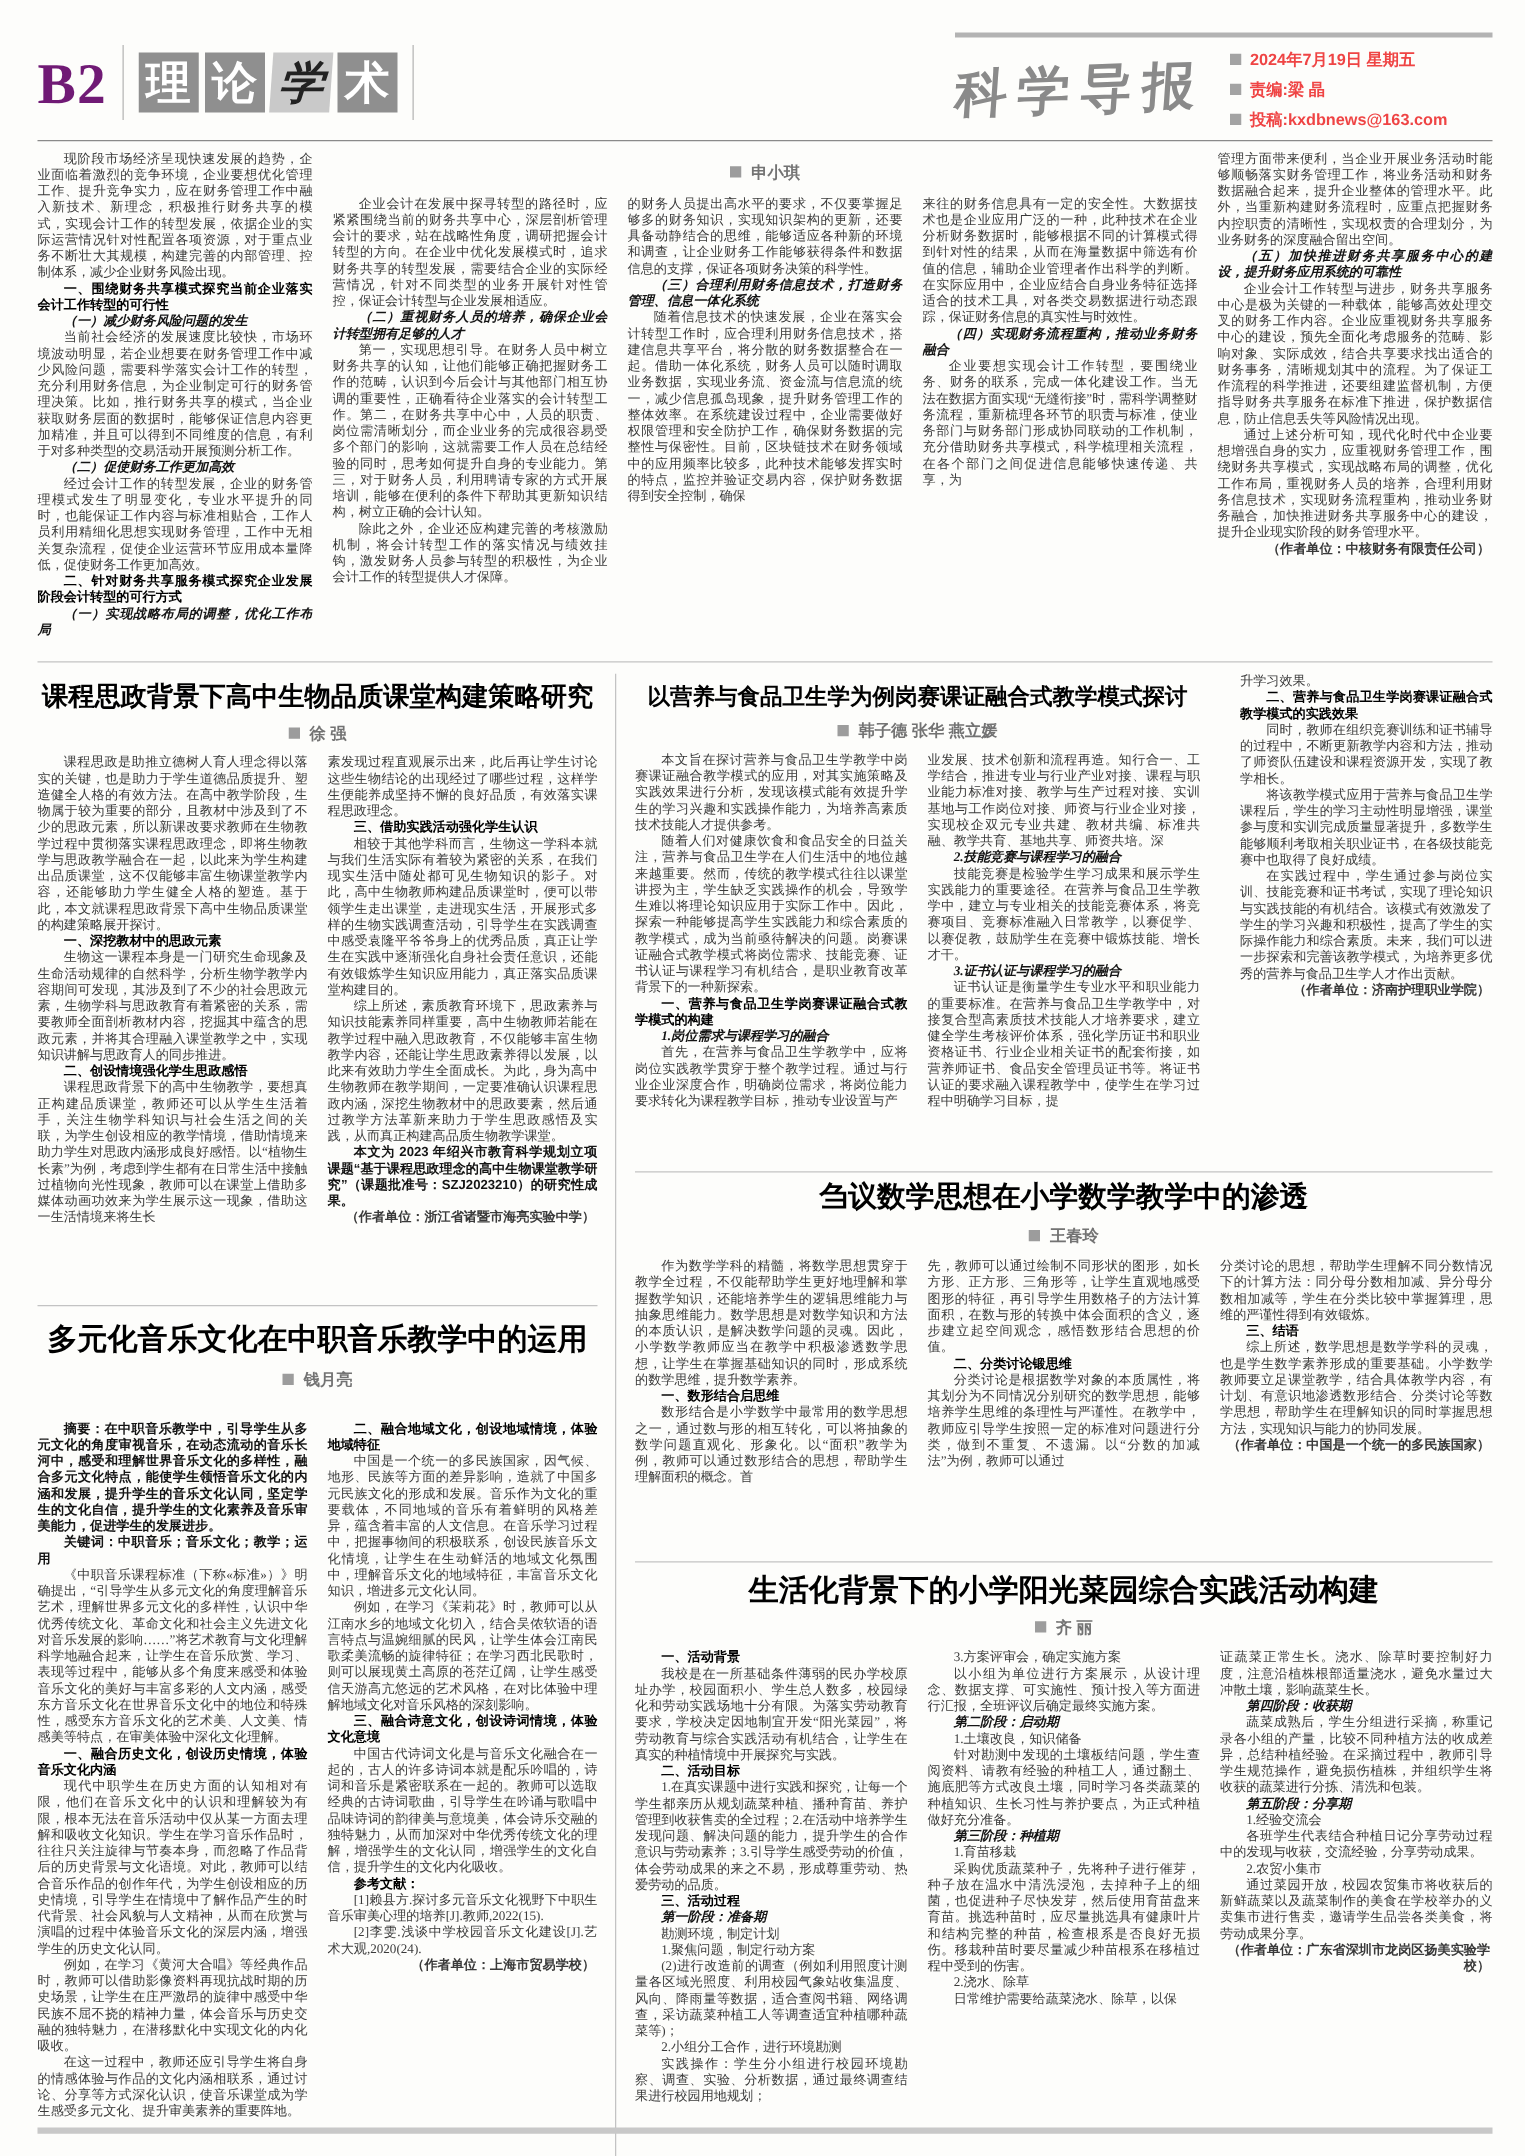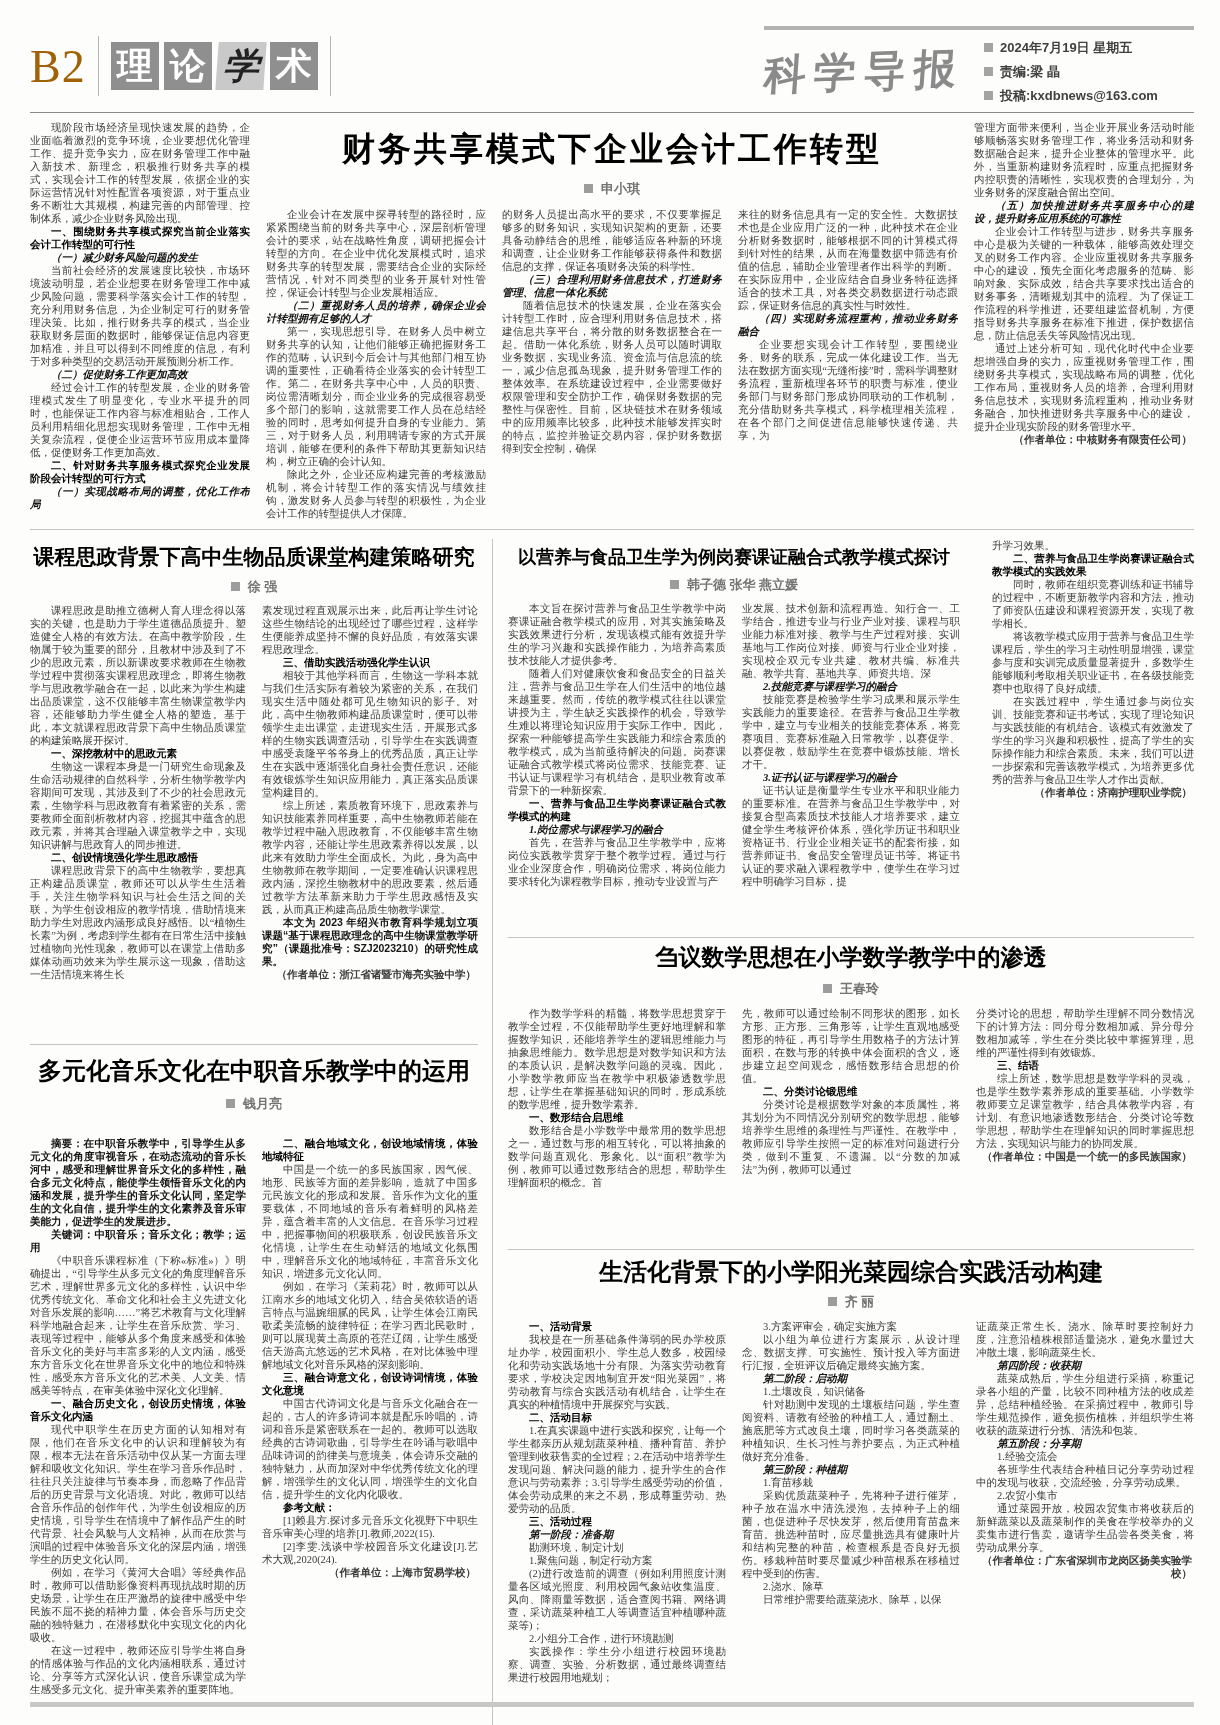--- a/index.html
+++ b/index.html
@@ -3,32 +3,32 @@
 <meta charset="utf-8">
 <style>
   html,body{margin:0;padding:0;}
   .page{position:relative;width:1220px;height:1725px;background:#fdfdfb;overflow:hidden;
         font-family:"Liberation Serif","DejaVu Serif",serif;color:#3a3a3a;}
   .content{position:absolute;left:30px;top:26px;width:1164px;}
 
   
   .masthead{display:flex;justify-content:space-between;align-items:flex-start;height:84px;}
   .mh-left{display:flex;align-items:center;gap:12px;padding-top:10px;}
-  .page-no{font-size:46px;font-weight:400;color:#a16207;letter-spacing:1px;font-family:"Liberation Serif",serif;}
+  .page-no{font-size:46px;font-weight:700;color:#701a75;letter-spacing:1px;font-family:"Liberation Serif",serif;}
   .vline{width:1px;height:60px;background:#b5b5b5;}
   .logo-boxes{display:flex;gap:5px;}
   .logo-box{width:48px;height:48px;background:#8f8f8f;color:#fff;font-family:"Liberation Sans",sans-serif;
             font-weight:700;font-size:36px;line-height:48px;text-align:center;}
   .logo-box.alt{background:#c9c9c9;color:#222;font-style:italic;transform:skewX(-4deg);}
   .mh-right{display:flex;flex-direction:column;width:430px;}
   .mh-bar{height:4px;background:#b3b3b3;margin-bottom:6px;}
   .mh-row{display:flex;align-items:center;gap:20px;}
   .paper-name{font-size:42px;color:#8a8a8a;letter-spacing:8px;white-space:nowrap;
               transform:rotate(-2deg) skewX(-6deg);font-weight:700;}
-  .info-lines{font-family:"Liberation Sans",sans-serif;font-size:13px;font-weight:700;color:#404040;}
+  .info-lines{font-family:"Liberation Sans",sans-serif;font-size:13px;font-weight:700;color:#ef4444;}
   .info-line{line-height:24px;white-space:nowrap;}
   .info-line::before{content:"";display:inline-block;width:9px;height:9px;background:#a3a3a3;margin-right:7px;}
   .rule-dark{height:1px;background:#8a8a8a;margin-top:2px;}
 
   
   .title{font-family:"Liberation Sans",sans-serif;font-weight:700;color:#000;text-align:center;margin:0;}
   .byline{text-align:center;font-family:"Liberation Sans",sans-serif;font-weight:700;font-size:13px;color:#737373;}
   .byline::before{content:"";display:inline-block;width:9px;height:9px;background:#9c9c9c;margin-right:8px;}
   .cols{display:flex;gap:16px;}
   .col{text-align:justify;font-size:10.5px;line-height:13px;overflow:hidden;}
@@ -123,21 +123,20 @@
           <div class="b-p">现阶段市场经济呈现快速发展的趋势，企业面临着激烈的竞争环境，企业要想优化管理工作、提升竞争实力，应在财务管理工作中融入新技术、新理念，积极推行财务共享的模式，实现会计工作的转型发展，依据企业的实际运营情况针对性配置各项资源，对于重点业务不断壮大其规模，构建完善的内部管理、控制体系，减少企业财务风险出现。</div>
           <div class="b-h">一、围绕财务共享模式探究当前企业落实会计工作转型的可行性</div>
           <div class="b-k">（一）减少财务风险问题的发生</div>
           <div class="b-p">当前社会经济的发展速度比较快，市场环境波动明显，若企业想要在财务管理工作中减少风险问题，需要科学落实会计工作的转型，充分利用财务信息，为企业制定可行的财务管理决策。比如，推行财务共享的模式，当企业获取财务层面的数据时，能够保证信息内容更加精准，并且可以得到不同维度的信息，有利于对多种类型的交易活动开展预测分析工作。</div>
           <div class="b-k">（二）促使财务工作更加高效</div>
           <div class="b-p">经过会计工作的转型发展，企业的财务管理模式发生了明显变化，专业水平提升的同时，也能保证工作内容与标准相贴合，工作人员利用精细化思想实现财务管理，工作中无相关复杂流程，促使企业运营环节应用成本量降低，促使财务工作更加高效。</div>
           <div class="b-h">二、针对财务共享服务模式探究企业发展阶段会计转型的可行方式</div>
           <div class="b-k">（一）实现战略布局的调整，优化工作布局</div>
         </div>
       <div class="a1-center">
-        <h1 class="title">财务共享模式下企业会计工作转型</h1>
         <div class="byline">申小琪</div>
         <div class="cols a1-center-cols">
           <div class="col">
               <div class="b-p">企业会计在发展中探寻转型的路径时，应紧紧围绕当前的财务共享中心，深层剖析管理会计的要求，站在战略性角度，调研把握会计转型的方向。在企业中优化发展模式时，追求财务共享的转型发展，需要结合企业的实际经营情况，针对不同类型的业务开展针对性管控，保证会计转型与企业发展相适应。</div>
               <div class="b-k">（二）重视财务人员的培养，确保企业会计转型拥有足够的人才</div>
               <div class="b-p">第一，实现思想引导。在财务人员中树立财务共享的认知，让他们能够正确把握财务工作的范畴，认识到今后会计与其他部门相互协调的重要性，正确看待企业落实的会计转型工作。第二，在财务共享中心中，人员的职责、岗位需清晰划分，而企业业务的完成很容易受多个部门的影响，这就需要工作人员在总结经验的同时，思考如何提升自身的专业能力。第三，对于财务人员，利用聘请专家的方式开展培训，能够在便利的条件下帮助其更新知识结构，树立正确的会计认知。</div>
               <div class="b-p">除此之外，企业还应构建完善的考核激励机制，将会计转型工作的落实情况与绩效挂钩，激发财务人员参与转型的积极性，为企业会计工作的转型提供人才保障。</div>
             </div>
           <div class="col">
               <div class="b-c">的财务人员提出高水平的要求，不仅要掌握足够多的财务知识，实现知识架构的更新，还要具备动静结合的思维，能够适应各种新的环境和调查，让企业财务工作能够获得条件和数据信息的支撑，保证各项财务决策的科学性。</div>

